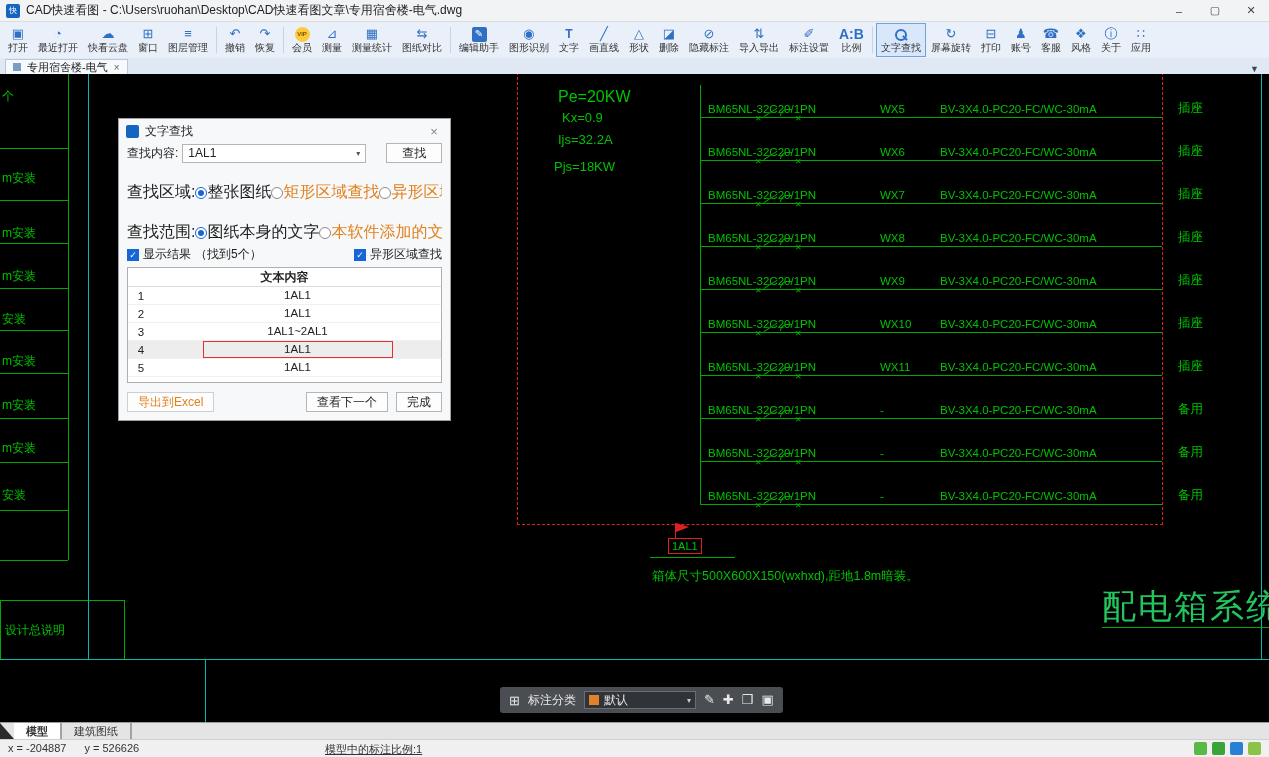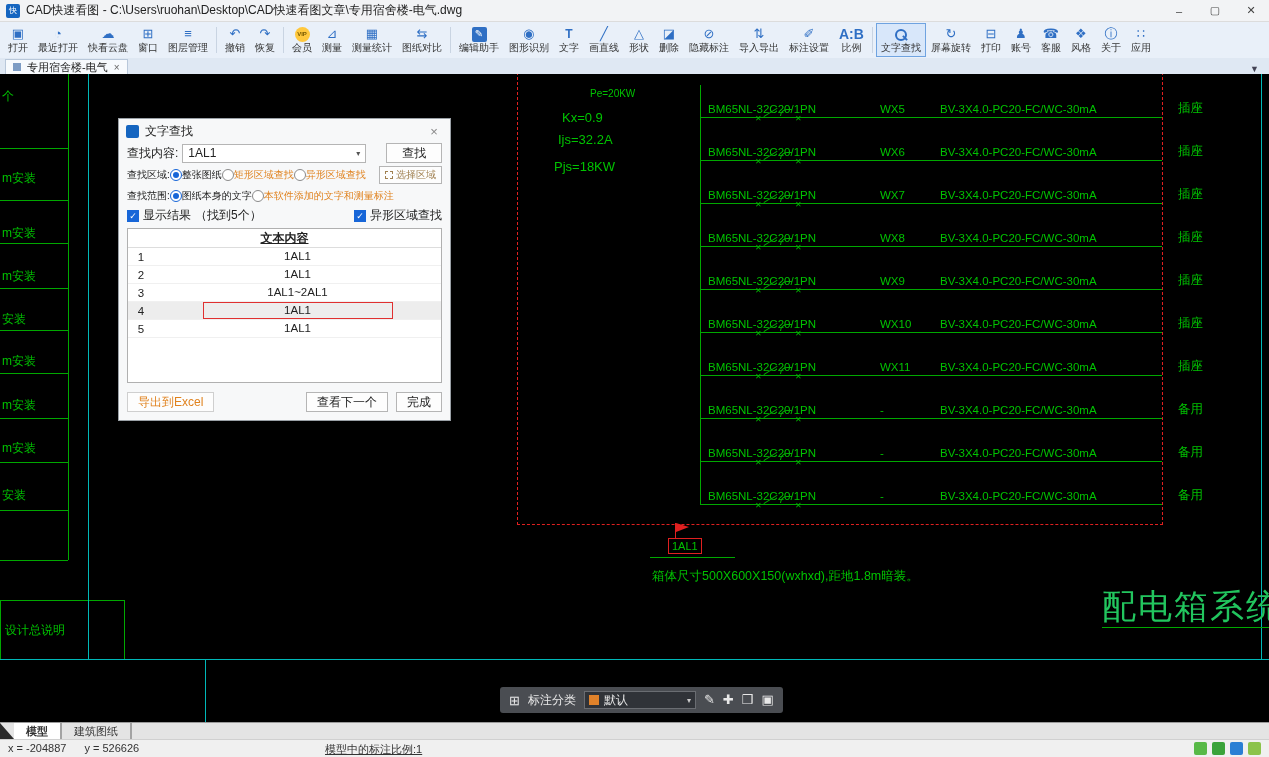--- a/index.html
+++ b/index.html
@@ -102,29 +102,29 @@
   .find-btn { margin-left:16px; width:58px; }
   .cb { width:12px; height:12px; border:1px solid #8a8a8a; background:#fff; flex:none;
     display:inline-flex; align-items:center; justify-content:center; }
   .cb.checked { background:#1766d8; border-color:#1766d8; }
   .cb.checked::after { content:"✓"; color:#fff; font-size:9px; line-height:10px; }
   .rad { width:12px; height:12px; border:1px solid #8a8a8a; border-radius:50%; background:#fff; flex:none;
     display:inline-flex; align-items:center; justify-content:center; }
   .rad.sel { border-color:#1766d8; }
   .rad.sel::after { content:""; width:6px; height:6px; border-radius:50%; background:#1766d8; }
   .vip-text { color:#e0821e; }
-  .row-small { font-size:10px; gap:0; overflow:hidden; }
+  .row-small { font-size:16px; gap:0; overflow:hidden;margin-top:16px; }
   .select-area-btn { margin-left:auto; height:18px; border:1px solid #b5b5b5; background:#fdfdfd;
     display:flex; align-items:center; gap:3px; padding:0 5px; color:#a08050; flex:none; }
   .sel-ico { width:8px; height:8px; border:1px dashed #a08050; flex:none; }
   .mark-all { margin-left:auto; display:flex; align-items:center; gap:4px; }
   .res-table { flex:1; border:1px solid #b0b0b0; background:#fff; display:flex; flex-direction:column;
     margin-top:1px; min-height:0; overflow:hidden; }
   .res-header { height:19px; flex:none; display:flex; align-items:center; justify-content:center;
-    font-weight:bold; font-size:12px; border-bottom:1px solid #ddd;text-decoration:underline; }
+    font-weight:bold; font-size:12px; border-bottom:1px solid #ddd; }
   .res-row { height:18px; flex:none; display:flex; align-items:center; border-bottom:1px solid #f0f0f0;
     font-size:11.5px; }
   .res-row.selected { background:#ededed; }
   .res-no { width:26px; text-align:center; flex:none; }
   .res-cell { flex:1; display:flex; justify-content:center; }
   .res-text { width:190px; text-align:center; border:1px solid transparent; line-height:15px; }
   .selected .res-text { border-color:#e03030; }
   .dlg-footer { display:flex; align-items:center; gap:8px; margin-top:6px; flex:none; }
   .export-btn { color:#e0821e; border-color:#cfcfcf; }
   .footer-spacer { flex:1; }
@@ -317,21 +317,21 @@
   <div class="note-box">
     <span class="cad" style="position:static;">设计总说明</span>
   </div>
 
   <div class="cyline" style="left:88px;top:0;width:1px;height:585px;"></div>
   <div class="cyline" style="left:0;top:585px;width:1269px;height:1px;"></div>
   <div class="cyline" style="left:205px;top:585px;width:1px;height:63px;"></div>
   <div class="cyline" style="left:1261px;top:0;width:1px;height:585px;"></div>
 
   <div id="calc">
-      <span class="cad" style="left: 590px; top: 14px; font-size: 10px;">Pe=20KW</span>
+      <span class="cad" style="left: 558px; top: 14px; font-size: 16px;">Pe=20KW</span>
       <span class="cad" style="left: 562px; top: 36px; font-size: 13px;">Kx=0.9</span>
       <span class="cad" style="left: 558px; top: 58px; font-size: 13px;">Ijs=32.2A</span>
       <span class="cad" style="left: 554px; top: 85px; font-size: 13px;">Pjs=18KW</span>
     </div>
 
   <div class="bus"></div>
   <div id="circuits">
       <div class="circuit-row" style="top: 24px;">
         <div class="c-line"></div>
         <span class="c-breaker">BM65NL-32C20/1PN</span>

